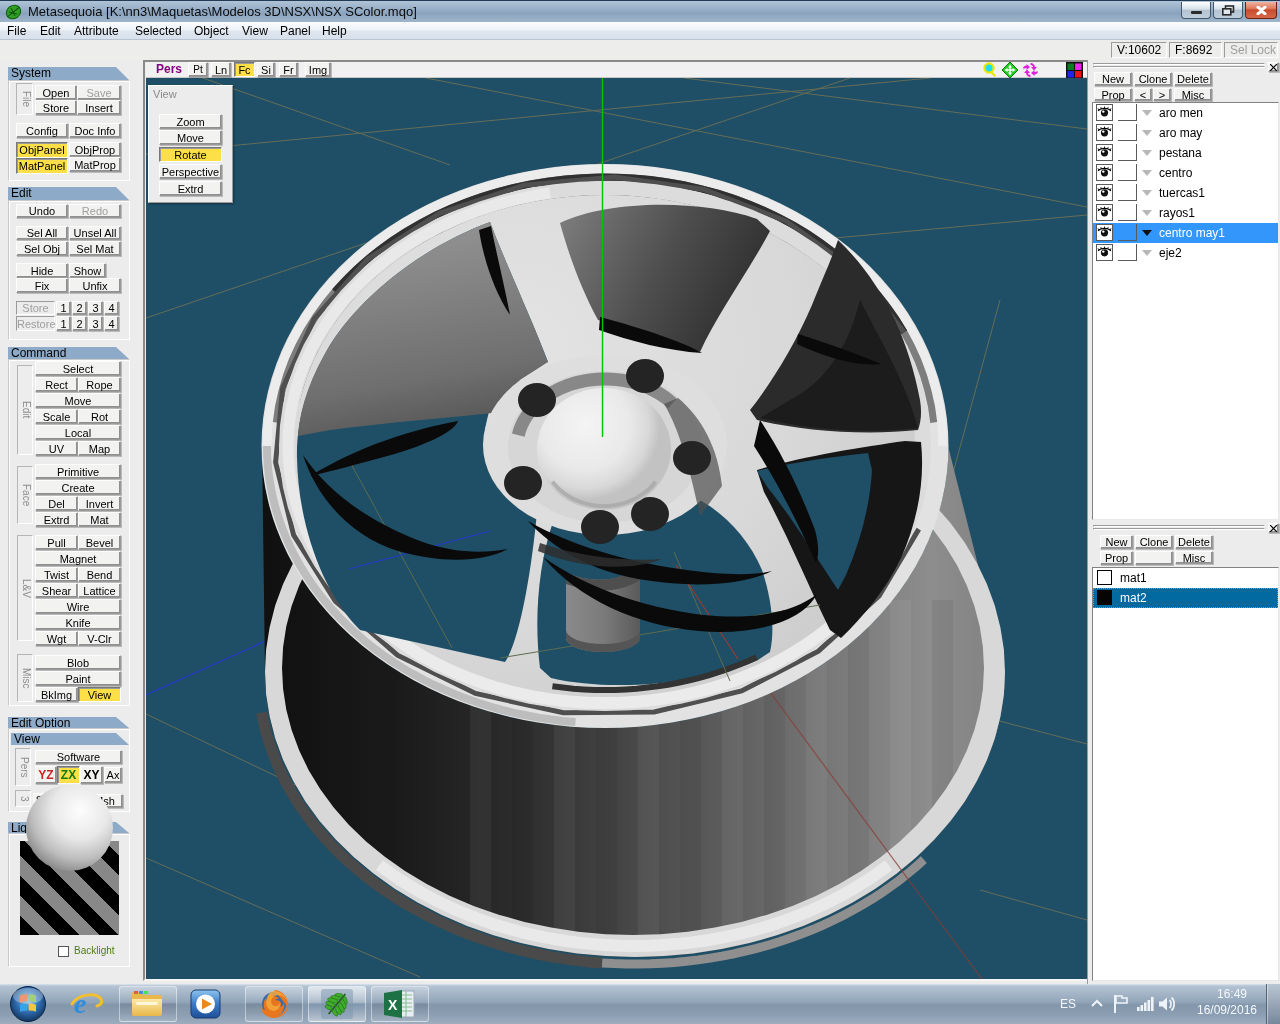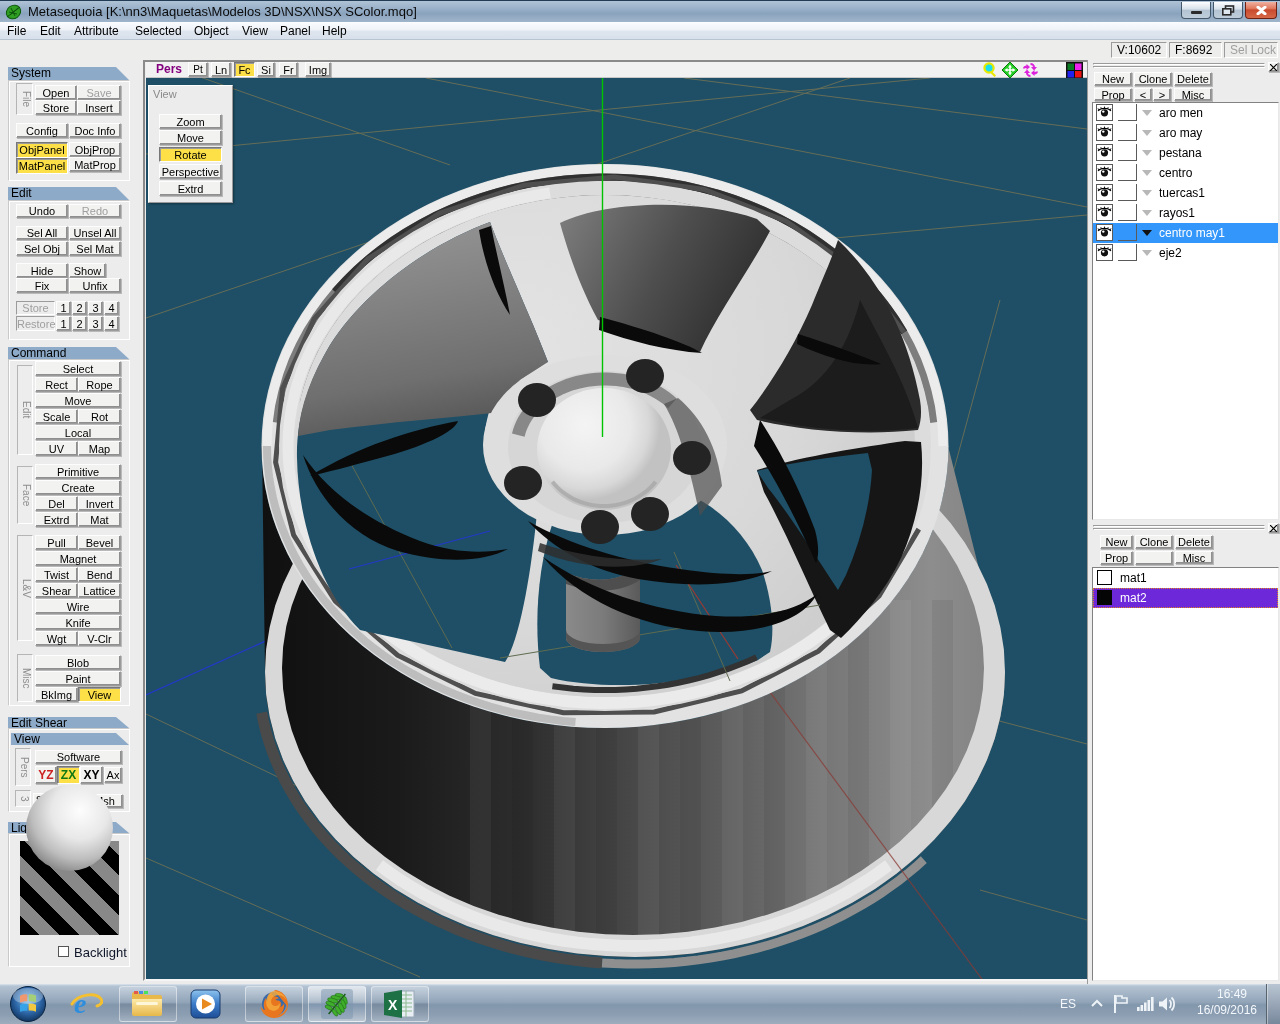--- a/index.html
+++ b/index.html
@@ -139,38 +139,38 @@
 <div class="b" style="left:78px;top:571px;width:43px;height:15px;font-size:11px;line-height:14px">V-Clr</div>
 <div class="b" style="left:35px;top:595px;width:86px;height:15px;font-size:11px;line-height:14px">Blob</div>
 <div class="b" style="left:35px;top:611px;width:86px;height:15px;font-size:11px;line-height:14px">Paint</div>
 <div class="b" style="left:35px;top:627px;width:43px;height:15px;font-size:11px;line-height:14px">BkImg</div>
 <div class="bp" style="left:78px;top:627px;width:43px;height:15px;font-size:11px;line-height:14px">View</div>
 <div class="vt" style="left:17px;top:305px;width:16px;height:90px;font-size:10px">Edit</div>
 <div class="vt" style="left:17px;top:406px;width:16px;height:58px;font-size:10px">Face</div>
 <div class="vt" style="left:17px;top:475px;width:16px;height:106px;font-size:10px">L&amp;V</div>
 <div class="vt" style="left:17px;top:594px;width:16px;height:48px;font-size:10px">Misc</div>
 <div class="gbox" style="left:8px;top:668px;width:122px;height:84px"></div>
-<div class="ban" style="left:8px;top:657px;width:121px;height:11px;clip-path:polygon(0 0,108px 0,121px 11px,0 11px)">Edit Shear</div>
+<div class="ban" style="left:8px;top:657px;width:121px;height:11px;clip-path:polygon(0 0,108px 0,121px 11px,0 11px)">Edit Option</div>
 <div class="ban" style="left:11px;top:673px;width:118px;height:12px;clip-path:polygon(0 0,105px 0,118px 12px,0 12px)">View</div>
 <div class="vt" style="left:15px;top:688px;width:16px;height:38px;font-size:10px">Pers</div>
 <div class="b" style="left:35px;top:690px;width:87px;height:14px;font-size:11px;line-height:13px">Software</div>
 <div class="b" style="left:35px;top:706px;width:22px;height:18px;font-size:12px;line-height:17px;color:#cc2222;font-weight:bold">YZ</div>
 <div class="bp" style="left:57px;top:706px;width:23px;height:18px;font-size:12px;line-height:17px;color:#117711;font-weight:bold">ZX</div>
 <div class="b" style="left:80px;top:706px;width:23px;height:18px;font-size:12px;line-height:17px;color:#000000;font-weight:bold">XY</div>
 <div class="b" style="left:104px;top:707px;width:18px;height:16px;font-size:11px;line-height:15px">Ax</div>
 <div class="vt" style="left:15px;top:730px;width:16px;height:17px;font-size:10px">3</div>
 <div class="b" style="left:33px;top:733px;width:49px;height:14px;font-size:11px;line-height:13px">Software</div>
 <div class="b" style="left:86px;top:734px;width:37px;height:14px;font-size:11px;line-height:13px">Msh</div>
 <div class="gbox" style="left:8px;top:773px;width:122px;height:134px"></div>
 <div class="ban" style="left:8px;top:762px;width:121px;height:11px;clip-path:polygon(0 0,108px 0,121px 11px,0 11px)">Lighting</div>
 <div class="abs" style="left:20px;top:781px;width:99px;height:94px;background:repeating-linear-gradient(45deg,#000 0 14px,#888 14px 28px)">
 <div class="abs" style="left:6px;top:-56px;width:87px;height:86px;border-radius:50%;background:radial-gradient(circle at 62% 30%,#fdfdfd 0%,#e8e8e8 35%,#bdbdbd 60%,#777 85%,#4a4a4a 100%)"></div>
     </div>
 <div class="abs" style="left:58px;top:886px;width:11px;height:11px;background:#fff;border:1px solid #555"></div>
-<div class="abs" style="left:74px;top:885px;font-size:13px;color:#0f172a">Backlight</div>
+<div class="abs" style="left:74px;top:885px;font-size:10px;color:#4d7c0f">Backlight</div>
 </div>
 <div id="vptop">
 <span class="abs" style="left:10px;top:2px;font-size:12px;font-weight:bold;color:#83007e">Pers</span>
 <div class="b" style="left:42px;top:2px;width:20px;height:15px;font-size:10px;line-height:14px">Pt</div>
 <div class="b" style="left:65px;top:2px;width:20px;height:15px;font-size:11px;line-height:14px">Ln</div>
 <div class="bp" style="left:88px;top:2px;width:21px;height:15px;font-size:11px;line-height:14px">Fc</div>
 <div class="b" style="left:111px;top:2px;width:18px;height:15px;font-size:11px;line-height:14px">Si</div>
 <div class="b" style="left:133px;top:2px;width:19px;height:15px;font-size:11px;line-height:14px">Fr</div>
 <div class="b" style="left:159px;top:2px;width:26px;height:15px;font-size:11px;line-height:14px">Img</div>
 <svg class="abs" style="left:836px;top:2px" width="16" height="16" viewBox="0 0 16 16">
@@ -464,21 +464,21 @@
 <div class="b" style="left:1135px;top:535px;width:38px;height:14px;font-size:11px;line-height:13px">Clone</div>
 <div class="b" style="left:1175px;top:535px;width:38px;height:14px;font-size:11px;line-height:13px">Delete</div>
 <div class="b" style="left:1100px;top:551px;width:33px;height:14px;font-size:11px;line-height:13px">Prop</div>
 <div class="b" style="left:1135px;top:551px;width:38px;height:14px;font-size:11px;line-height:13px"></div>
 <div class="b" style="left:1175px;top:551px;width:38px;height:13px;font-size:11px;line-height:12px">Misc</div>
 <div class="olist" style="top:567px;height:414px">
 <div class="orow">
       <div class="abs" style="left:4px;top:2px;width:15px;height:15px;background:#fff;border:1px solid #000"></div>
       <div class="abs" style="left:27px;top:3px;font-size:12px">mat1</div>
     </div>
-<div class="orow" style="background:#6d28d9;outline:1px dotted #e08020;outline-offset:-1px">
+<div class="orow" style="background:#0369a1;outline:1px dotted #e08020;outline-offset:-1px">
       <div class="abs" style="left:4px;top:2px;width:15px;height:15px;background:#050505"></div>
       <div class="abs" style="left:27px;top:3px;font-size:12px;color:#fff">mat2</div>
     </div>
 </div>
 <div id="taskbar">
 <svg class="abs" style="left:8px;top:1px" width="40" height="38" viewBox="0 0 40 38">
 <defs>
         <radialGradient id="orb" cx="0.5" cy="0.4" r="0.65">
           <stop offset="0" stop-color="#7ab8e8"></stop>
           <stop offset="0.55" stop-color="#2d67a8"></stop>

